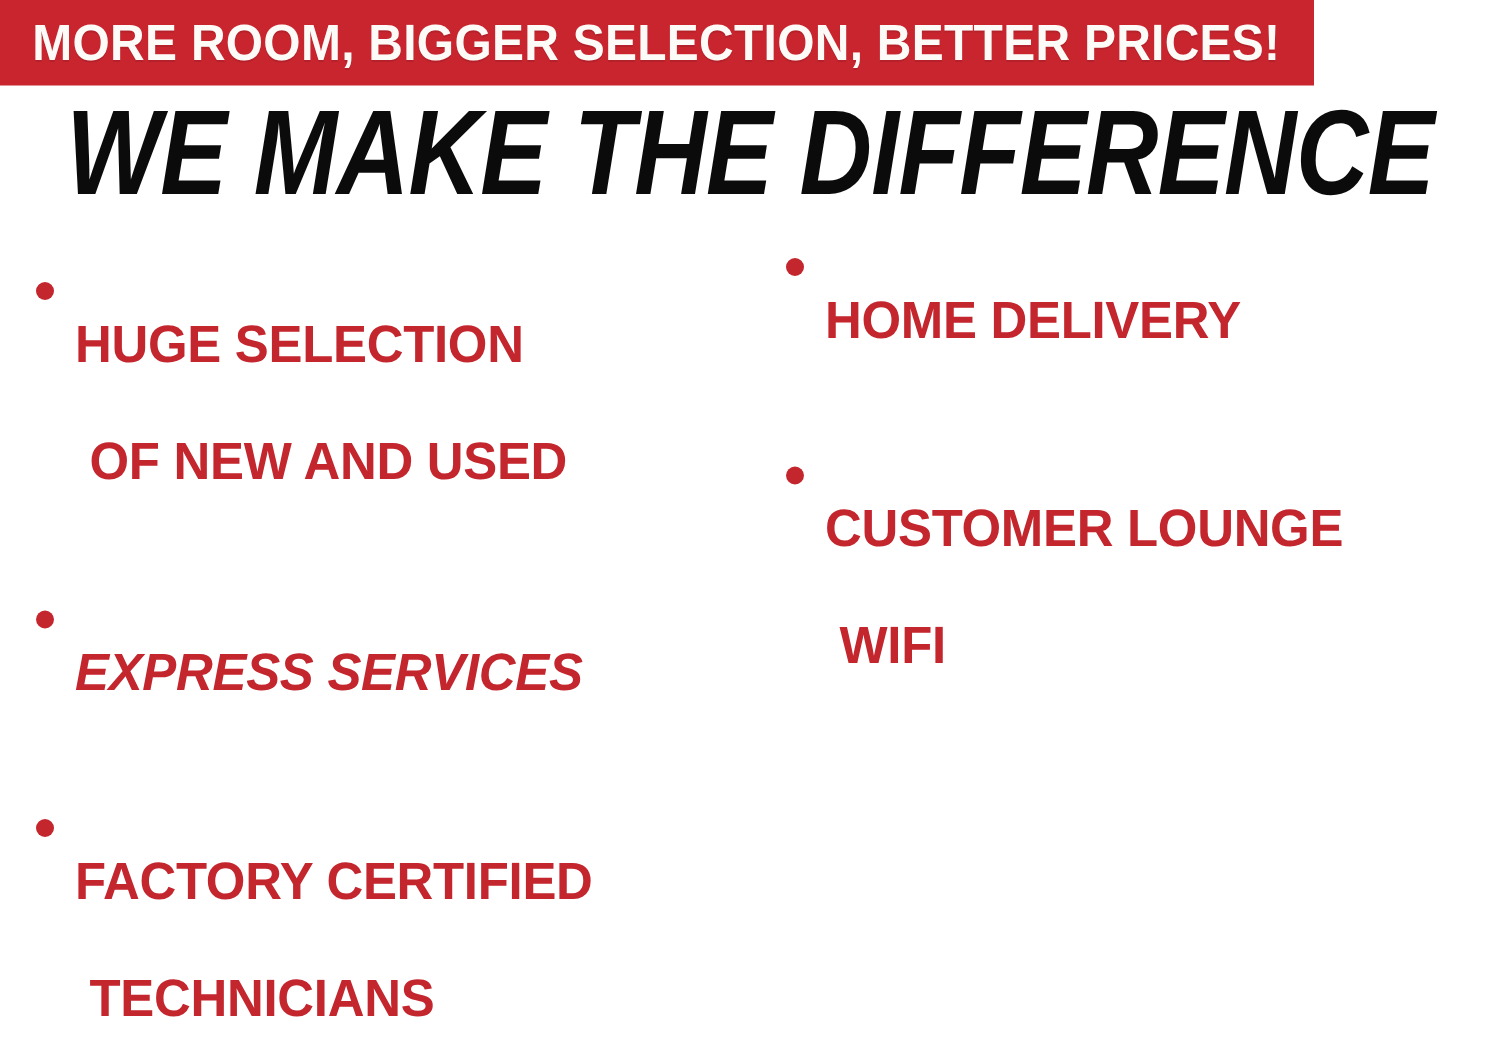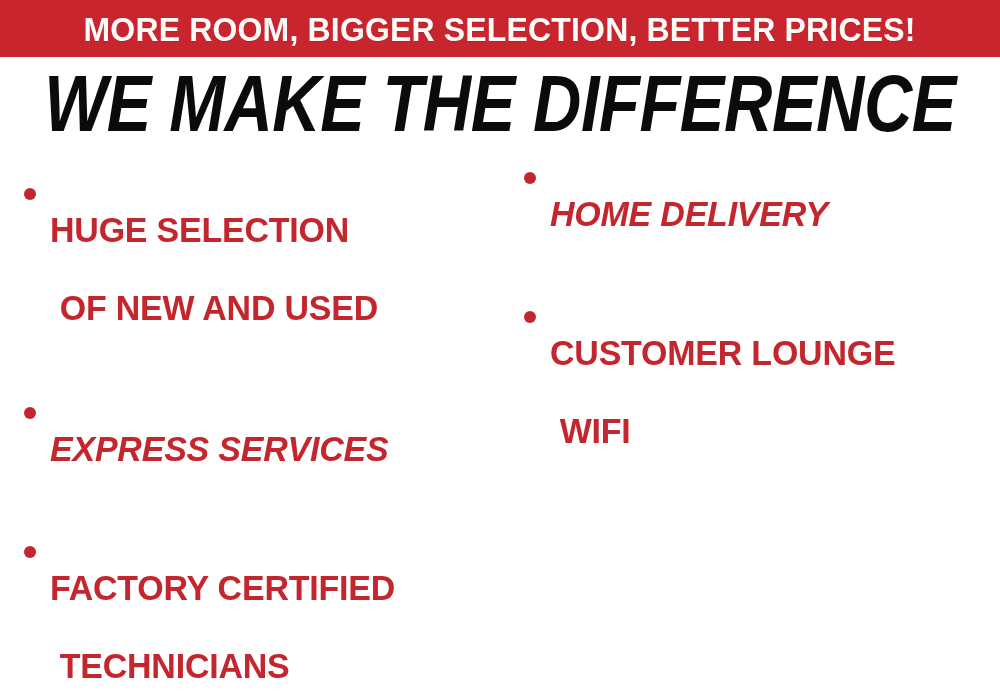--- a/index.html
+++ b/index.html
@@ -16,21 +16,21 @@
     height: 694px;
     background: #ffffff;
     overflow: hidden;
   }
 
   
   .banner {
     position: absolute;
     left: 0;
     top: 0;
-    width: 1000px;
+    width: 876px;
     height: 57px;
     background: #c9252f;
     display: flex;
     align-items: center;
     justify-content: center;
   }
   .banner-text {
     color: #fdfbf7;
     font-family: "Liberation Sans Narrow", "Liberation Sans", sans-serif;
     font-weight: bold;
@@ -114,21 +114,21 @@
   .bullet-text .l1 {
     display: block;
   }
 
   
   .col-left  .bullet-item.i0 { margin-top: 16px;  margin-bottom: 24px; }
   .col-left  .bullet-item.i1 { margin-bottom: 22px; font-style: italic; }
   .col-left  .bullet-item.i2 { margin-bottom: 22px; }
 
   .col-right .bullet-item.i0 { margin-top: 16px;  margin-bottom: 24px; }
-  .col-right .bullet-item.i1 { margin-bottom: 22px; font-style: italic; }
+  .col-right .bullet-item.i1 { margin-bottom: 22px; }
   .col-right .bullet-item.i2 { margin-bottom: 22px; }
 </style>
 </head>
 <body>
 
 <div id="poster">
 
   <div class="banner">
     <div class="banner-text">MORE ROOM, BIGGER SELECTION, BETTER PRICES!</div>
   </div>

